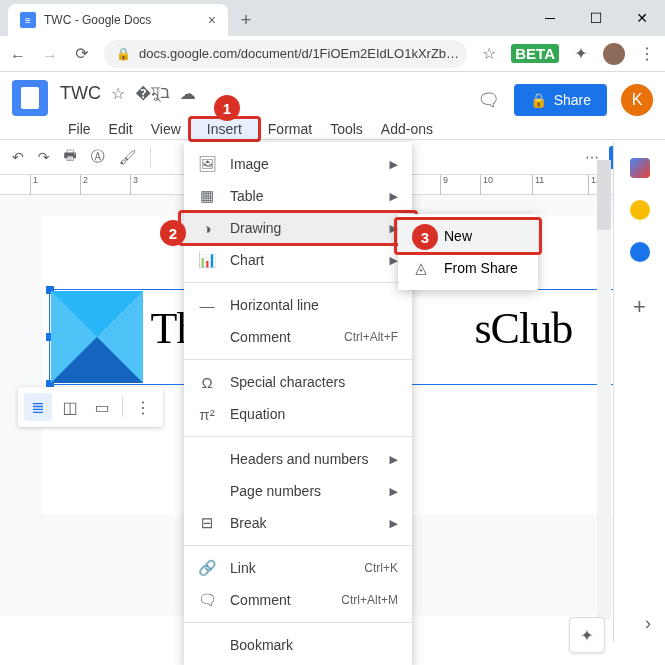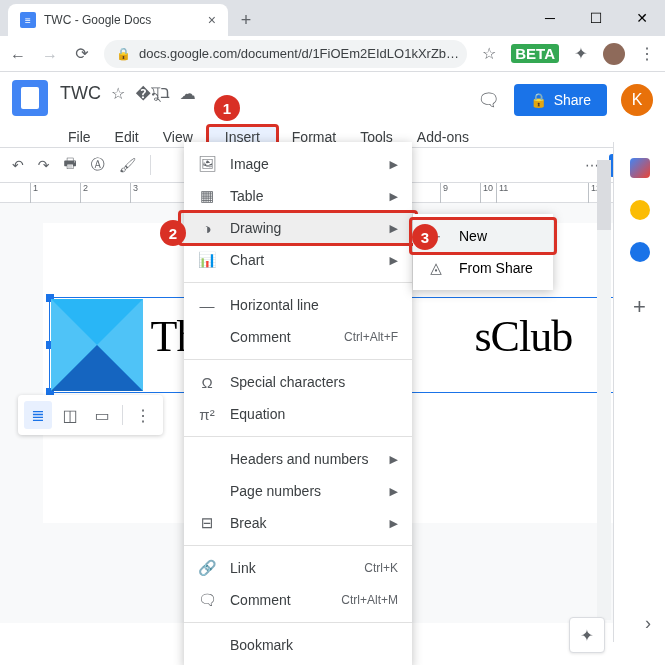--- a/index.html
+++ b/index.html
@@ -23,21 +23,21 @@
   .addrbar .ext { width:20px; color:#5f6368; text-align:center;}
   .avatar-sm { width:22px;height:22px;border-radius:50%;background:#8e6a5a;}
 
   
   .apphdr { display:flex; align-items:flex-start; padding:8px 12px 0 12px;justify-content:flex-end; }
   .doclogo { width:36px;height:36px;background:#4285f4;border-radius:4px;display:flex;align-items:center;justify-content:center;margin-right:12px;}
   .doclogo::after{content:"";width:18px;height:22px;background:#fff;border-radius:2px;}
   .titlecol { flex:1; }
   .doctitle-row { display:flex; align-items:center; gap:10px; font-size:18px; color:#3c4043; }
   .doctitle-row .meta-icon { color:#5f6368; font-size:16px;}
-  .menubar { display:flex; gap:8px; margin-top:20px; font-size:14px; color:#3c4043; }
+  .menubar { display:flex; gap:2px; margin-top:12px; font-size:14px; color:#3c4043; }
   .menubar span { padding:2px 8px; border-radius:3px; position:relative;}
   .menubar span.hl { background:#e8f0fe; }
   .menubar .redbox { position:absolute; inset:-3px; border:3px solid #d93025; border-radius:4px; pointer-events:none;}
 
   .hdr-right { display:flex; align-items:center; gap:14px; margin-left:auto; padding-top:4px;}
   .comment-ico { color:#5f6368; font-size:18px;}
   .sharebtn { background:#1a73e8;color:#fff;font-size:14px;font-weight:500;padding:8px 16px;border-radius:4px;display:flex;align-items:center;gap:6px;}
   .avatar-lg { width:32px;height:32px;border-radius:50%;background:#e8710a;color:#fff;display:flex;align-items:center;justify-content:center;font-weight:500;}
 
   
@@ -81,21 +81,21 @@
   
   .menu { position:absolute; left:184px; top:142px; width:228px; background:#fff; box-shadow:0 2px 10px rgba(0,0,0,.25); padding:6px 0; font-size:14px; color:#3c4043; z-index:10;}
   .menu-item { display:flex; align-items:center; height:32px; padding:0 14px; gap:14px; position:relative;}
   .menu-item .ico { width:18px; color:#5f6368; font-size:15px; text-align:center;}
   .menu-item .arrow { margin-left:auto; color:#5f6368; font-size:11px;}
   .menu-item .shortcut { margin-left:auto; font-size:12px; color:#5f6368;}
   .menu hr { border:none; border-top:1px solid #e0e0e0; margin:6px 0;}
   .menu-item.selected { background:#eee;}
   .menu-item .redbox2 { position:absolute; left:-6px; right:-6px; top:-2px; bottom:-2px; border:3px solid #d93025; border-radius:4px; pointer-events:none;}
 
-  .submenu { position:absolute; left:413px; top:214px; width:140px; background:#fff; box-shadow:0 2px 10px rgba(0,0,0,.25); padding:6px 0; font-size:14px; z-index:11;}
+  .submenu { position:absolute; left:398px; top:214px; width:140px; background:#fff; box-shadow:0 2px 10px rgba(0,0,0,.25); padding:6px 0; font-size:14px; z-index:11;}
   .submenu .menu-item.selected{background:#f1f3f4;}
   .submenu .redbox3 { position:absolute; left:-4px; right:-4px; top:-3px; bottom:-3px; border:3px solid #d93025; border-radius:4px; pointer-events:none;}
 
   
   .num-badge { position:absolute; width:26px;height:26px;border-radius:50%;background:#d93025;color:#fff;font-weight:bold;display:flex;align-items:center;justify-content:center;font-size:15px; z-index:20;}
   .b1{left:214px; top:95px;} .b2{left:160px; top:220px;} .b3{left:412px; top:224px;}
 
   .explore-btn { position:absolute; right:60px; bottom:12px; width:36px;height:36px;background:#fff;border:1px solid #dadce0;border-radius:4px;display:flex;align-items:center;justify-content:center;color:#5f6368;box-shadow:0 1px 3px rgba(0,0,0,.1); z-index:5;}
 </style>
 </head>
@@ -174,21 +174,21 @@
     </div>
   </div>
 </div>
 
 <div class="ruler">
   <div class="tick" style="left:30px">1</div>
   <div class="tick" style="left:80px">2</div>
   <div class="tick" style="left:130px">3</div>
   <div class="tick" style="left:440px">9</div>
   <div class="tick" style="left:480px">10</div>
-  <div class="tick" style="left:496px">11</div>
+  <div class="tick" style="left:532px">11</div>
   <div class="tick" style="left:588px">12</div>
 </div>
 
 <div class="canvas">
   <div class="page">
     <div class="selbox">
       <div class="handle h-tl"></div>
         <div class="handle h-tr"></div>
         <div class="handle h-bl"></div>
         <div class="handle h-br"></div>

